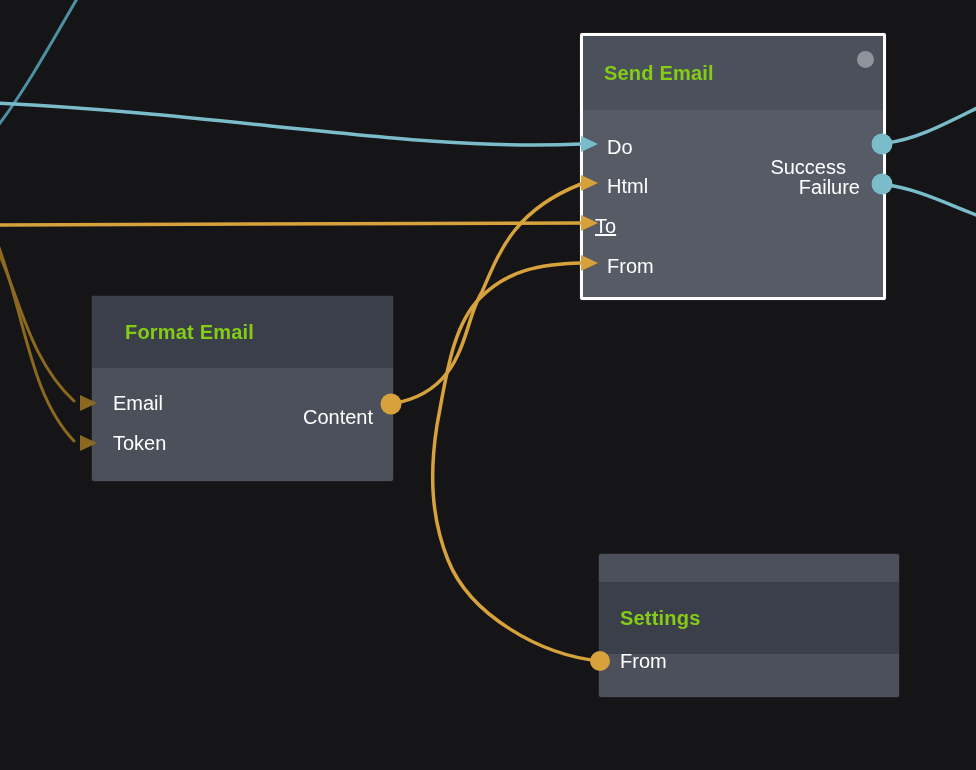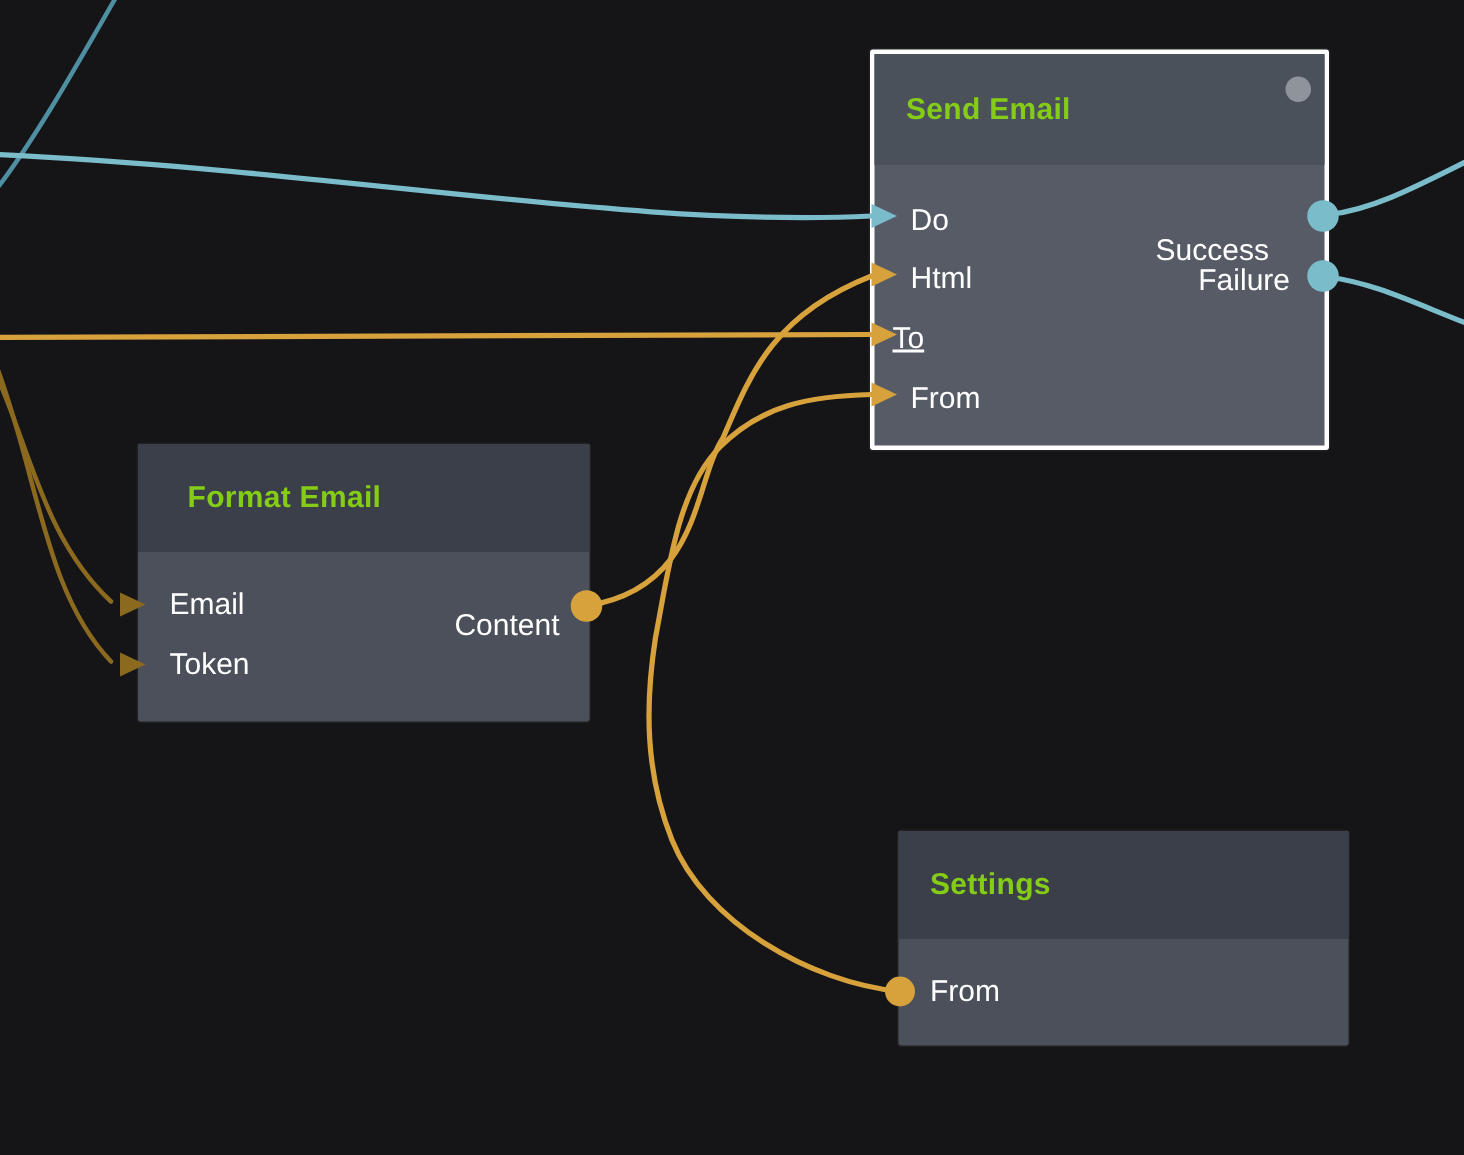--- a/index.html
+++ b/index.html
@@ -16,21 +16,21 @@
   #node-send-email{left:580px;top:33px;width:306px;height:267px;border:3px solid #ffffff;background:#565b66;}
   #node-send-email .header{height:74px;background:#4b515b;}
   #send-dot{position:absolute;left:274px;top:15px;width:17px;height:17px;border-radius:50%;background:#8f939b;}
 
   
   #node-format-email{left:92px;top:296px;width:301px;height:185px;background:#4b505b;}
   #node-format-email .header{height:72px;background:#3a3f49;padding-left:33px;}
 
   
   #node-settings{left:599px;top:554px;width:300px;height:143px;background:#4c515b;}
-  #node-settings .header{height:72px;background:#383d47;}
+  #node-settings .header{height:72px;background:#383d47;margin-top:28px;}
 
   #wires{position:absolute;left:0;top:0;width:976px;height:770px;pointer-events:none;}
   #wires path{fill:none;stroke-linecap:round;}
   .w-bright{stroke-width:3.5px;}
   .w-dim{stroke-width:3px;}
 </style>
 </head>
 <body>
 
 <div id="stage" style="background: rgb(21, 21, 24);">

